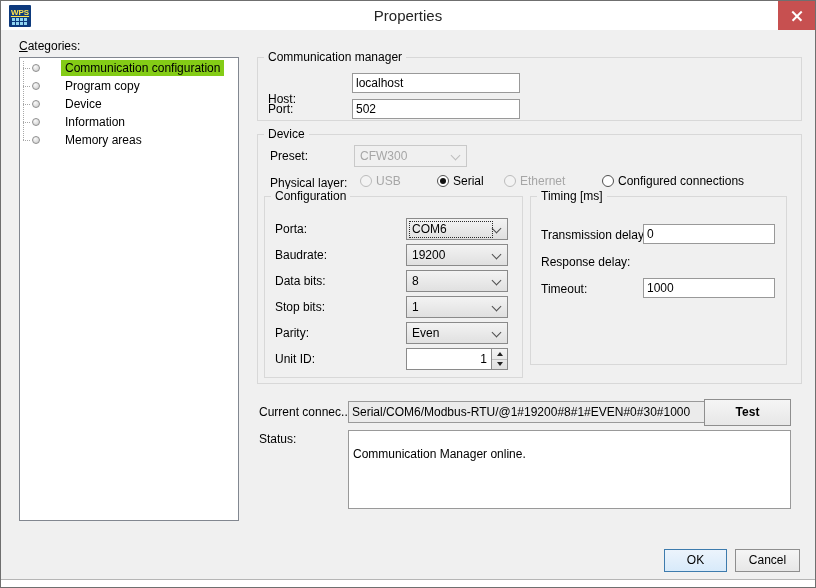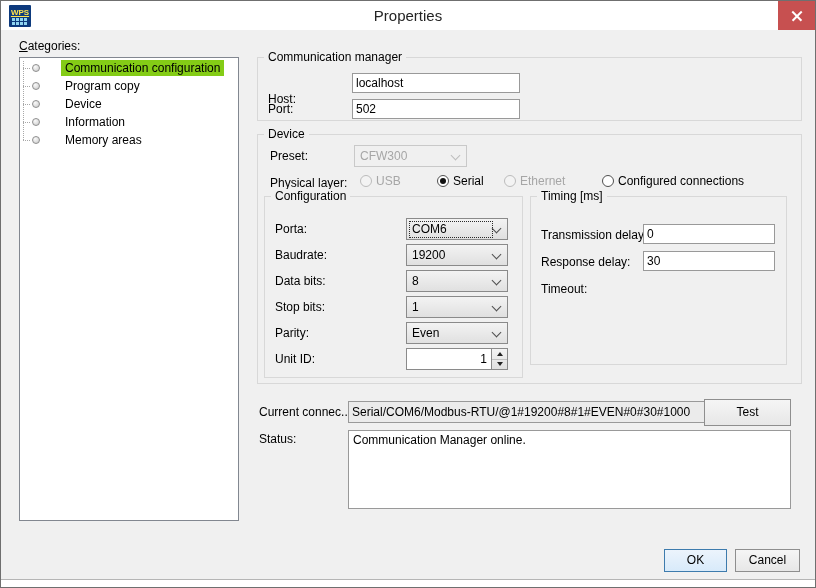--- a/index.html
+++ b/index.html
@@ -51,21 +51,21 @@
   .radio .rc{position:absolute;left:0;top:1px;width:12px;height:12px;box-sizing:border-box;
          border:1px solid #505050;border-radius:50%;background:#fff;}
   .radio.checked .rc::after{content:"";position:absolute;left:2px;top:2px;width:6px;height:6px;background:#111;border-radius:50%;}
   .radio.disabled .rc{border-color:#bcbcbc;background:#f3f3f3;}
   .radio .rl{position:absolute;left:16px;top:1px;line-height:13px;white-space:nowrap;}
   .radio.disabled .rl{color:#a6a6a6;}
   .btn{position:absolute;box-sizing:border-box;border:1px solid #8e8e8e;text-align:center;
        background:linear-gradient(#f5f5f5,#e7e7e7);font-size:12px;cursor:pointer;}
   .btn.default{border-color:#3d7bad;background:linear-gradient(#ecf4fc,#d8eafa);}
   .statusbox{position:absolute;box-sizing:border-box;background:#fff;border:1px solid #999;
-       padding:2px 4px;line-height:15px;}
+       padding:16px 4px;line-height:15px;}
   
   .tree{position:absolute;left:18px;top:56px;width:220px;height:464px;box-sizing:border-box;
         background:#fff;border:1px solid #828790;}
   .tree .vline{position:absolute;left:3px;top:3px;height:79px;border-left:1px dotted #a8a8a8;}
   .t-row{position:absolute;left:0;width:100%;height:18px;cursor:default;}
   .t-row .stub{position:absolute;left:3px;top:9px;width:7px;border-top:1px dotted #a8a8a8;}
   .t-row .node-icon{position:absolute;left:12px;top:5px;width:8px;height:8px;box-sizing:border-box;
         border:1px solid #8f8f8f;border-radius:50%;
         background:radial-gradient(circle at 35% 30%,#fafafa,#c9c9c9);}
   .t-row .t-label{position:absolute;left:41px;top:1px;line-height:16px;padding:0 4px;white-space:nowrap;}
@@ -203,29 +203,29 @@
       </div>
     </div>
 
     <div class="gb" style="left:272px;top:61px;width:257px;height:169px;">
       <span class="gb-title">Timing [ms]</span>
 
       <span class="lbl" style="left:10px;top:31px;">Transmission delay:</span>
       <input class="txt" style="left: 112px; top: 27px; width: 132px; height: 20px;" value="0">
 
       <span class="lbl" style="left:10px;top:58px;">Response delay:</span>
-      <input class="txt" style="left: 112px; top: 54px; width: 132px; height: 20px;" value="30">
 
       <span class="lbl" style="left:10px;top:85px;">Timeout:</span>
+      <input class="txt" style="left: 112px; top: 81px; width: 132px; height: 20px;" value="1000">
     </div>
   </div>
 
   <span class="lbl" style="left:258px;top:404px;">Current connec...</span>
   <div class="txt ro" style="left:347px;top:400px;width:357px;height:22px;">Serial/COM6/Modbus-RTU/@1#19200#8#1#EVEN#0#30#1000</div>
-  <div class="btn" style="left:703px;top:398px;width:87px;height:27px;line-height:25px;">Test</div>
+  <div class="btn" style="left:703px;top:398px;width:87px;height:27px;line-height:25px;font-weight:bold;">Test</div>
 
   <span class="lbl" style="left:258px;top:431px;">Status:</span>
   <div class="statusbox" style="left:347px;top:429px;width:443px;height:79px;">Communication Manager online.</div>
 
   <div class="btn default" style="left:663px;top:548px;width:63px;height:23px;line-height:21px;">OK</div>
   <div class="btn" style="left:734px;top:548px;width:65px;height:23px;line-height:21px;">Cancel</div>
 
   <div class="bottom-frame"></div>
 </div>
 

